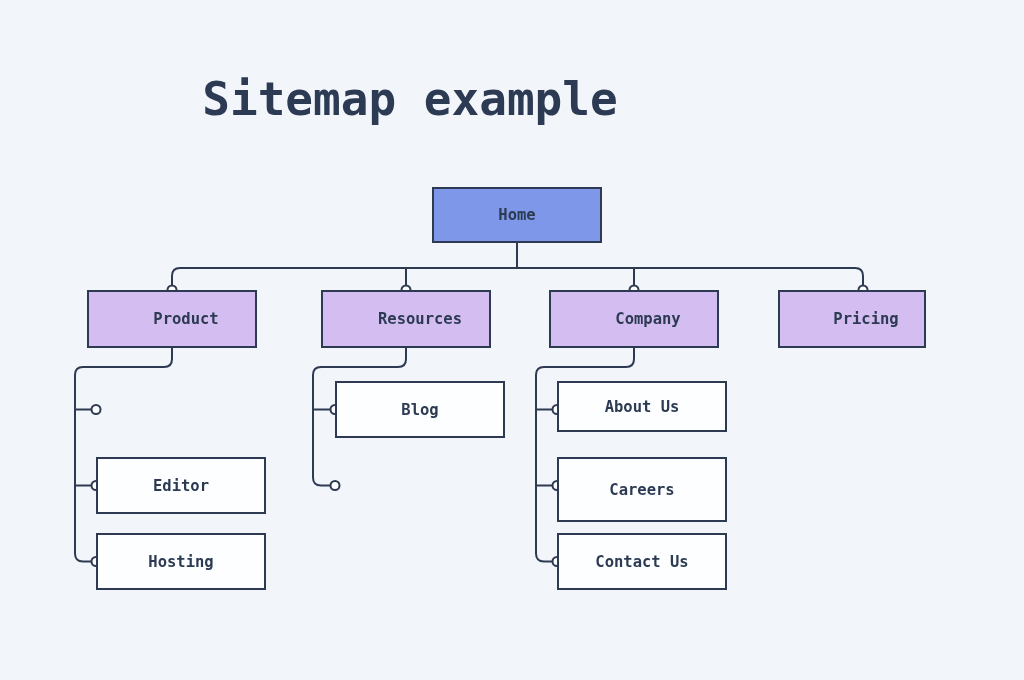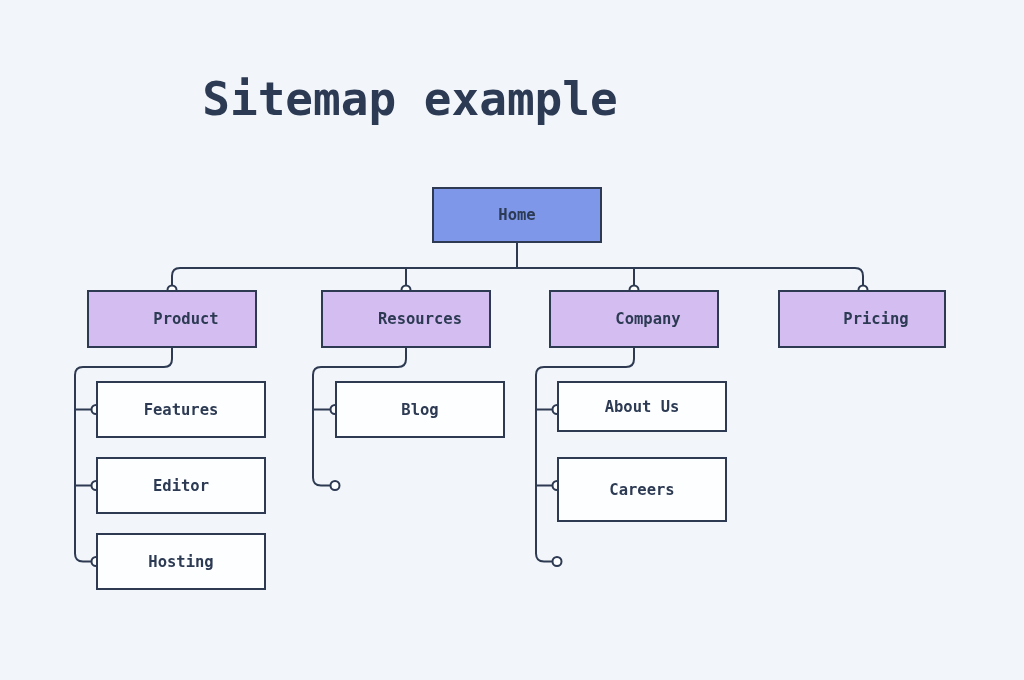--- a/index.html
+++ b/index.html
@@ -84,38 +84,38 @@
 
   <div class="node section" style="left:87px;top:290px;width:170px;height:58px;">
     <span>Product</span>
   </div>
   <div class="node section" style="left:321px;top:290px;width:170px;height:58px;">
     <span>Resources</span>
   </div>
   <div class="node section" style="left:549px;top:290px;width:170px;height:58px;">
     <span>Company</span>
   </div>
-  <div class="node section" style="left:778px;top:290px;width:168px;height:58px;justify-content:center;">
+  <div class="node section" style="left:778px;top:290px;width:148px;height:58px;justify-content:center;">
     <span>Pricing</span>
   </div>
 
-  <div class="node leaf" style="left:96px;top:381px;width:170px;height:57px;">
-    <span>Features</span>
-  </div>
   <div class="node leaf" style="left:96px;top:457px;width:170px;height:57px;">
     <span>Editor</span>
   </div>
   <div class="node leaf" style="left:96px;top:533px;width:170px;height:57px;">
     <span>Hosting</span>
   </div>
 
   <div class="node leaf" style="left:335px;top:381px;width:170px;height:57px;">
     <span>Blog</span>
   </div>
 
   <div class="node leaf" style="left:557px;top:381px;width:170px;height:51px;">
     <span>About Us</span>
   </div>
   <div class="node leaf" style="left:557px;top:457px;width:170px;height:65px;">
     <span>Careers</span>
   </div>
+  <div class="node leaf" style="left:557px;top:533px;width:170px;height:57px;">
+    <span>Contact Us</span>
+  </div>
 
 </div>
 
 </body></html>

